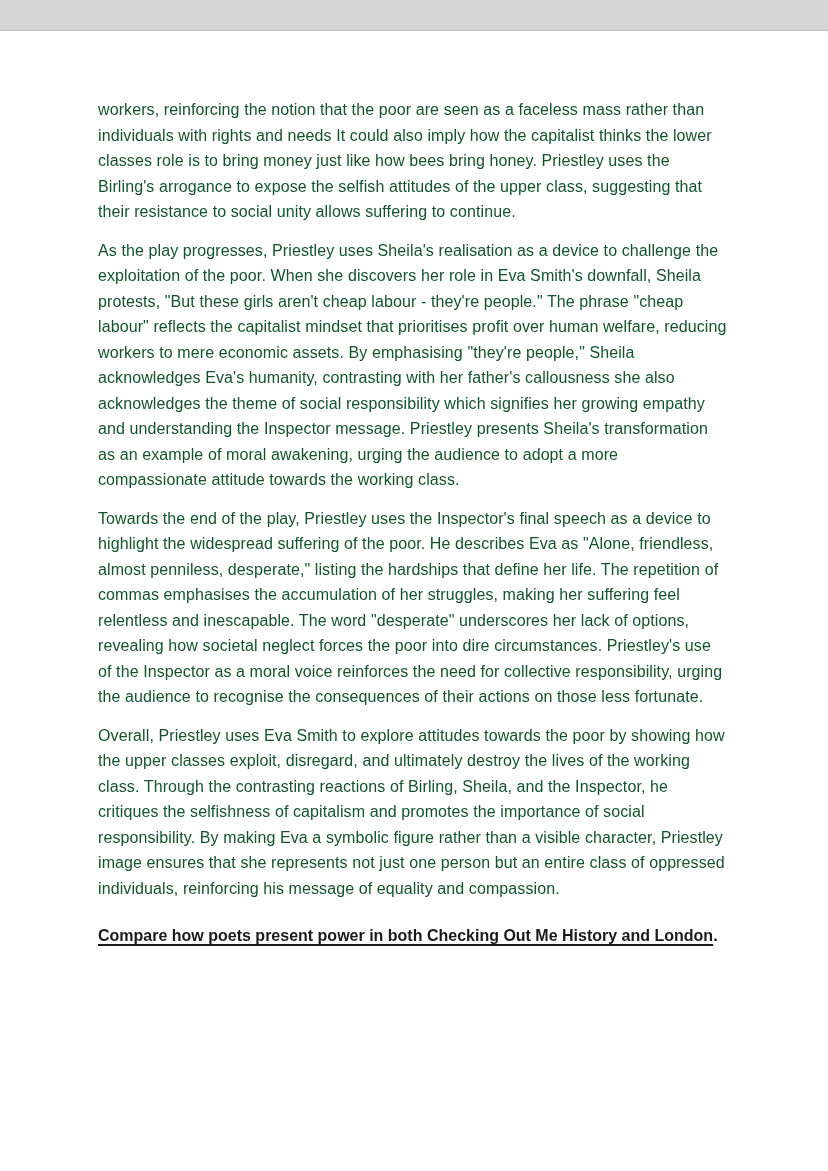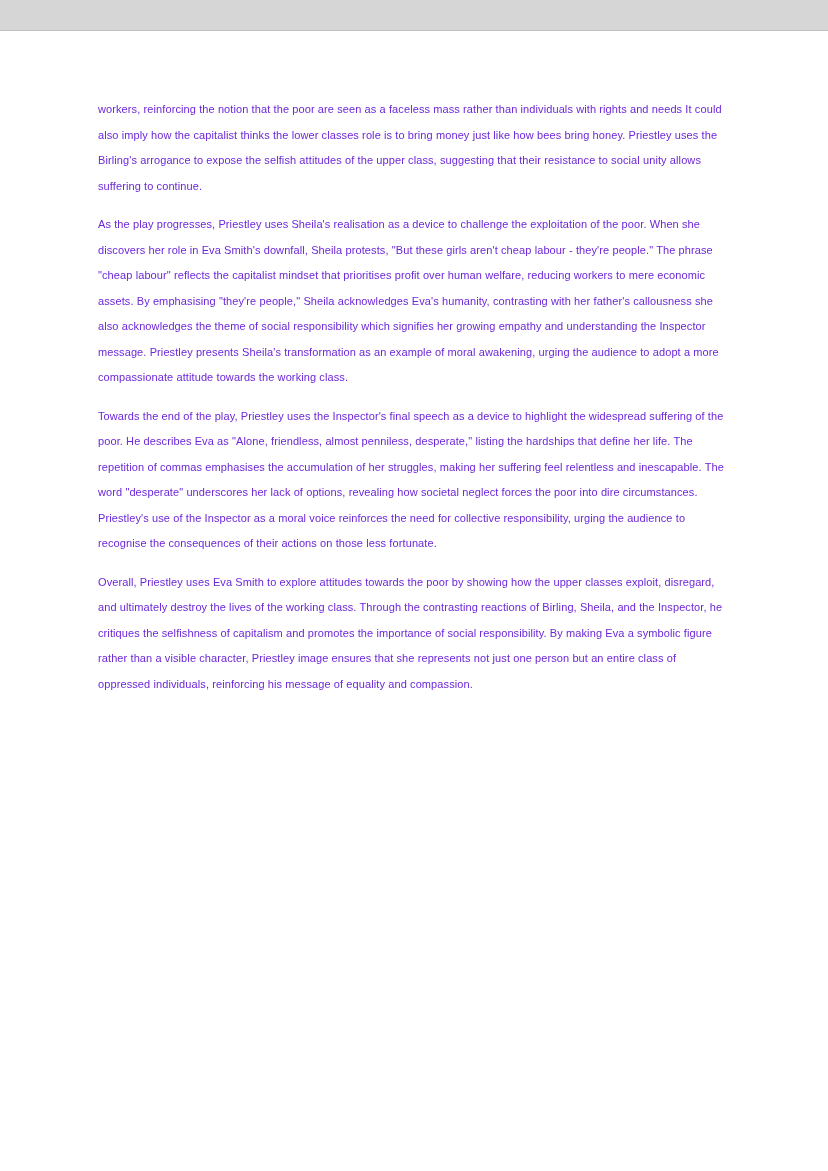--- a/index.html
+++ b/index.html
@@ -29,23 +29,23 @@
     top: 31px;
     left: 0;
     width: 828px;
     height: 1140px;
     background: #ffffff;
     box-sizing: border-box;
     padding: 66px 100px 0 98px;
   }
   .doc-paragraph {
     margin: 0 0 13px 0;
-    font-size: 11px;
+    font-size: 16px;
     line-height: 25.5px;
-    color: #6d28d9;
+    color: #14532d;
     letter-spacing: 0.1px;
   }
   .doc-heading {
     margin: 22px 0 0 0;
     font-size: 16px;
     line-height: 26px;
     color: #1a1a1a;
     font-weight: bold;
   }
   .doc-heading .u {
@@ -62,14 +62,17 @@
 
   <div class="page">
     <p class="doc-paragraph">workers, reinforcing the notion that the poor are seen as a faceless mass rather than individuals with rights and needs It could also imply how the capitalist thinks the lower classes role is to bring money just like how bees bring honey. Priestley uses the Birling's arrogance to expose the selfish attitudes of the upper class, suggesting that their resistance to social unity allows suffering to continue.</p>
 
     <p class="doc-paragraph">As the play progresses, Priestley uses Sheila's realisation as a device to challenge the exploitation of the poor. When she discovers her role in Eva Smith's downfall, Sheila protests, "But these girls aren't cheap labour - they're people." The phrase "cheap labour" reflects the capitalist mindset that prioritises profit over human welfare, reducing workers to mere economic assets. By emphasising "they're people," Sheila acknowledges Eva's humanity, contrasting with her father's callousness she also acknowledges the theme of social responsibility which signifies her growing empathy and understanding the Inspector message. Priestley presents Sheila's transformation as an example of moral awakening, urging the audience to adopt a more compassionate attitude towards the working class.</p>
 
     <p class="doc-paragraph">Towards the end of the play, Priestley uses the Inspector's final speech as a device to highlight the widespread suffering of the poor. He describes Eva as "Alone, friendless, almost penniless, desperate," listing the hardships that define her life. The repetition of commas emphasises the accumulation of her struggles, making her suffering feel relentless and inescapable. The word "desperate" underscores her lack of options, revealing how societal neglect forces the poor into dire circumstances. Priestley's use of the Inspector as a moral voice reinforces the need for collective responsibility, urging the audience to recognise the consequences of their actions on those less fortunate.</p>
 
     <p class="doc-paragraph">Overall, Priestley uses Eva Smith to explore attitudes towards the poor by showing how the upper classes exploit, disregard, and ultimately destroy the lives of the working class. Through the contrasting reactions of Birling, Sheila, and the Inspector, he critiques the selfishness of capitalism and promotes the importance of social responsibility. By making Eva a symbolic figure rather than a visible character, Priestley image ensures that she represents not just one person but an entire class of oppressed individuals, reinforcing his message of equality and compassion.</p>
 
+    <p class="doc-heading">
+      <span class="u">Compare how poets present power in both Checking Out Me History and London</span><span>.</span>
+    </p>
   </div>
 </div>
 
 </body></html>

